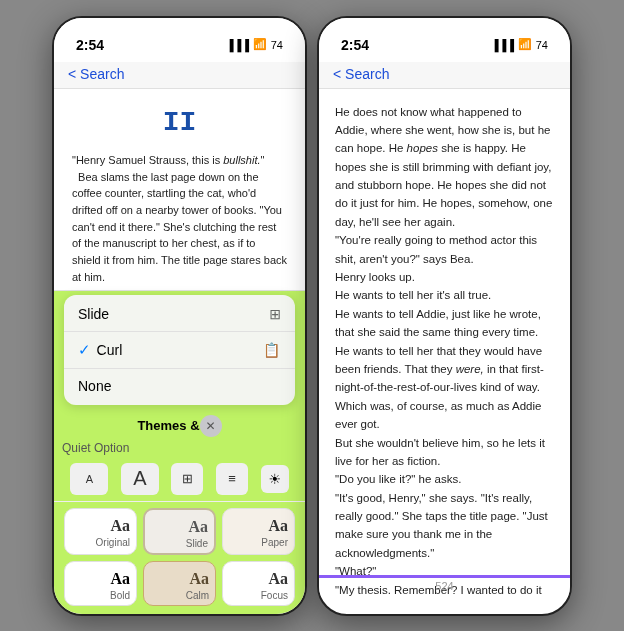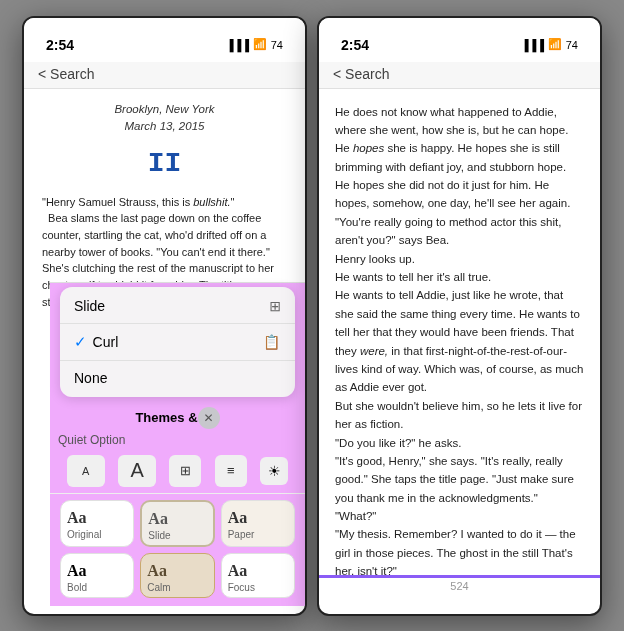--- a/index.html
+++ b/index.html
@@ -11,24 +11,24 @@
       width: 624px;
       height: 631px;
       font-family: -apple-system, 'Helvetica Neue', Arial, sans-serif;
     }
     .phones-container {
       display: flex;
       gap: 10px;
       align-items: center;
     }
     .phone {
-      width: 285px;
+      width: 255px;
       height: 600px;
       background: #fff;
-      border-radius: 12px;
+      border-radius: 30px;
       overflow: hidden;
       position: relative;
       box-shadow: 0 8px 32px rgba(0,0,0,0.45);
       border: 2px solid #222;
     }
     
     .status-bar {
       height: 44px;
       background: #fff;
       display: flex;
@@ -61,21 +61,21 @@
     }
     
     .nav-bar {
       background: #f7f7f7;
       padding: 4px 14px 6px;
       border-bottom: 1px solid #e0e0e0;
       display: flex;
       align-items: center;
     }
     .nav-back {
-      color: #404040;
+      color: #1d4ed8;
       font-size: 14px;
       display: flex;
       align-items: center;
       gap: 2px;
     }
     
     .book-content {
       flex: 1;
       padding: 12px 18px 8px;
       font-size: 12px;
@@ -101,27 +101,26 @@
     }
     .book-text {
       font-size: 11px;
       line-height: 1.52;
       color: #222;
     }
     .italic { font-style: italic; }
     .bold { font-weight: normal; }
     
     .bottom-panel {
-      background: #f0abfc;
+      background: #bef264;
       border-top: 1px solid #e0e0e0;
       position: absolute;
-      bottom: 8px;
+      bottom: 0;
       left: 0;
       right: 0;
-      margin-left: 26px;
     }
     
     .page-num-bar {
       text-align: center;
       font-size: 11px;
       color: #999;
       padding: 2px 0;
       border-top: 3px solid #8b5cf6;
     }
     
@@ -216,21 +215,21 @@
       gap: 6px;
       padding: 6px 10px 8px;
     }
     .theme-card {
       border-radius: 10px;
       padding: 8px 6px 4px;
       text-align: center;
       border: 1.5px solid #e0e0e0;
       display: flex;
       flex-direction: column;
-      align-items: flex-start;
+      align-items: flex-end;
     }
     .theme-card.selected { border-color: #007aff; border-width: 2px; }
     .theme-card.quiet-card { background: #f0ede8; border-color: #c4b89a; }
     .theme-card.calm-card { background: #e8dcc8; border-color: #c9a96e; }
     .theme-aa {
       font-size: 16px;
       font-weight: 600;
       color: #333;
       font-family: Georgia, serif;
     }
@@ -264,23 +263,20 @@
         <span style="font-size:11px;">📶</span>
         <span style="font-size:11px;">74</span>
       </div>
     </div>
 
     <div class="nav-bar">
       <span class="nav-back">&lt; Search</span>
     </div>
 
     <div class="book-content" style="height:220px; overflow:hidden;">
-      <div class="book-header">
-        Brooklyn, New York<br>March 13, 2015
-      </div>
       <div class="chapter-num">II</div>
       <div class="book-text">
         <p>"Henry Samuel Strauss, this is <span class="bold italic">bullshit.</span>"</p>
         <p>&nbsp;&nbsp;Bea slams the last page down on the coffee counter, startling the cat, who'd drifted off on a nearby tower of books. "You can't end it there." She's clutching the rest of the manuscript to her chest, as if to shield it from him. The title page stares back at him.</p>
 
       </div>
     </div>
 
     <div class="bottom-panel">
 

